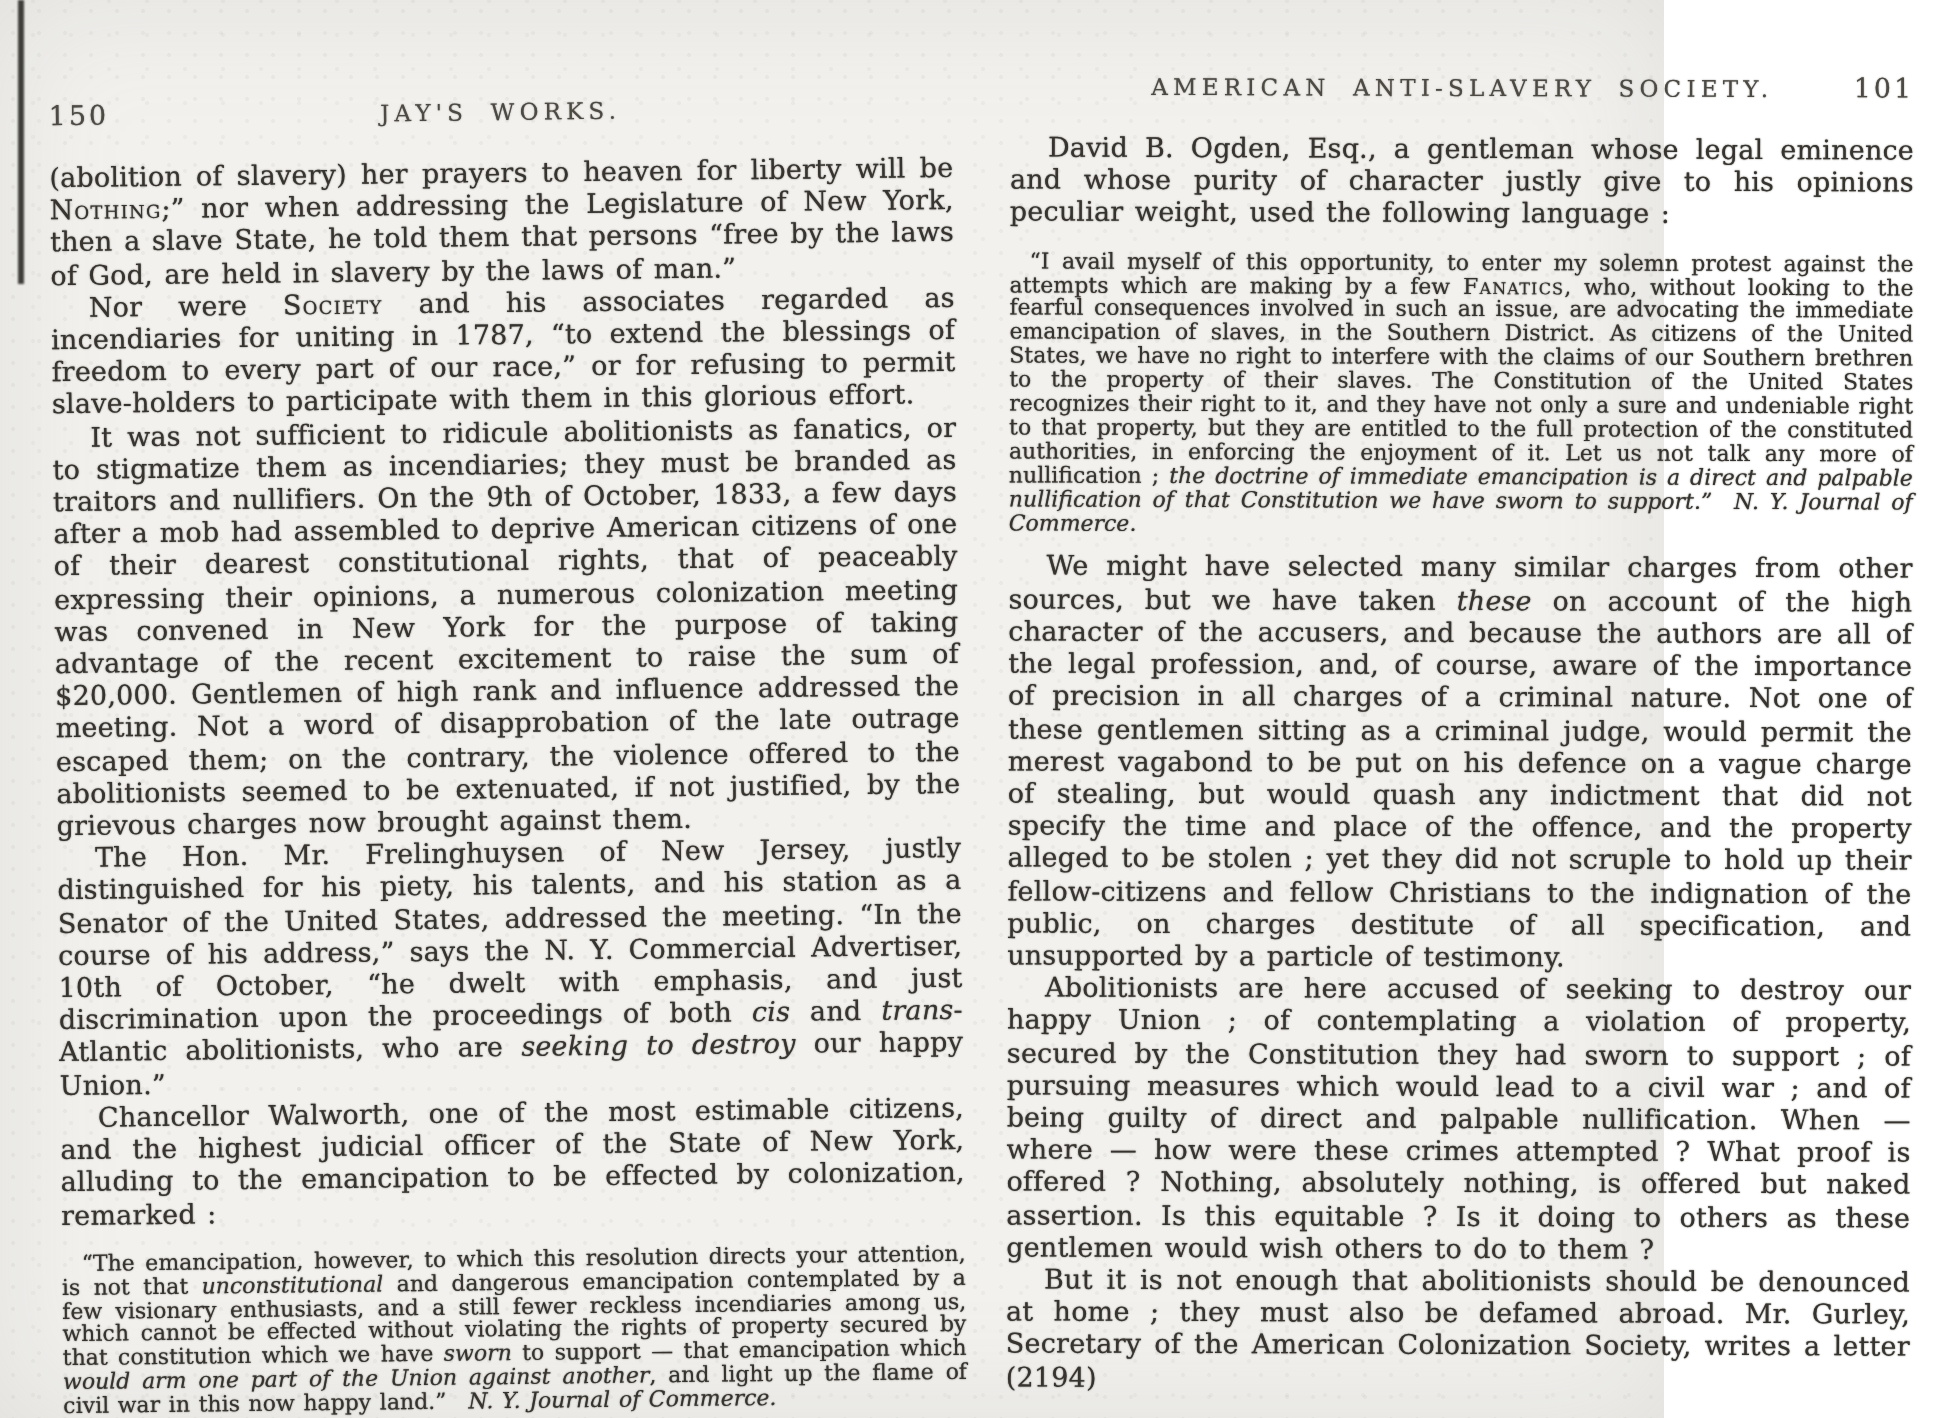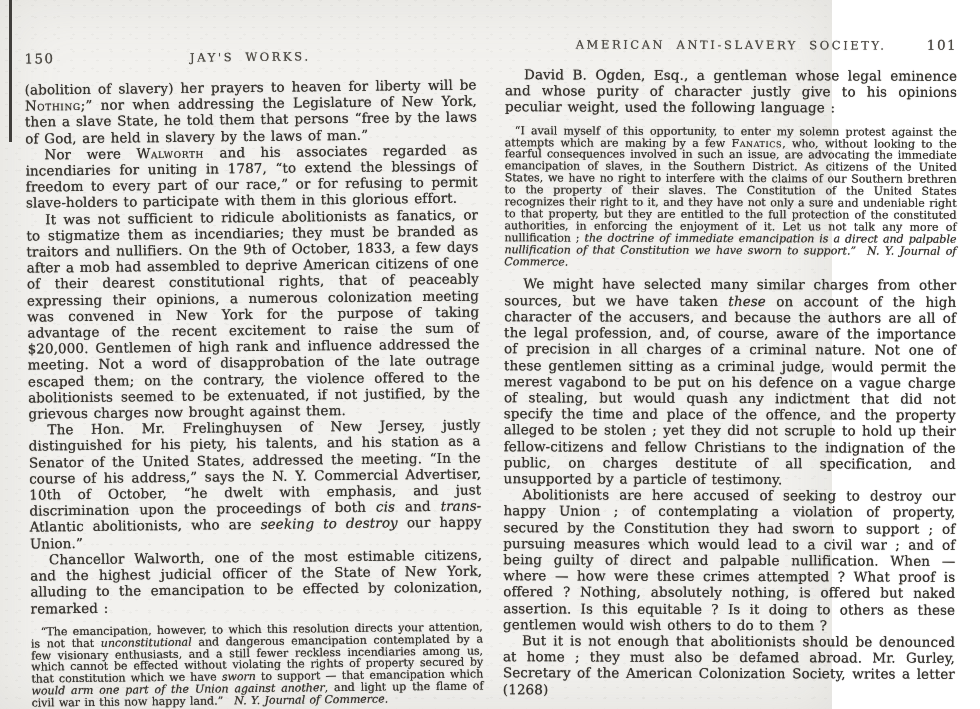--- a/index.html
+++ b/index.html
@@ -59,34 +59,34 @@
 <div class="scan">
   <div class="artifact-line"></div>
 
   <div class="page page-left">
     <div class="page-head">
       <span class="folio folio-left">150</span>
       <span class="running">JAY'S WORKS.</span>
     </div>
     <div class="page-body">
         <p class="body"><span>(abolition of slavery) her prayers to heaven for liberty will be </span><span class="sc">Nothing</span><span>;” nor when addressing the Legislature of New York, then a slave State, he told them that persons “free by the laws of God, are held in slavery by the laws of man.”</span></p>
-        <p class="body indent"><span>Nor were </span><span class="sc">Walworth</span><span> and his associates regarded as incendiaries for uniting in 1787, “to extend the blessings of freedom to every part of our race,” or for refusing to permit slave-holders to participate with them in this glorious effort.</span></p>
+        <p class="body indent"><span>Nor were </span><span class="sc">Society</span><span> and his associates regarded as incendiaries for uniting in 1787, “to extend the blessings of freedom to every part of our race,” or for refusing to permit slave-holders to participate with them in this glorious effort.</span></p>
         <p class="body indent"><span>It was not sufficient to ridicule abolitionists as fanatics, or to stigmatize them as incendiaries; they must be branded as traitors and nullifiers.  On the 9th of October, 1833, a few days after a mob had assembled to deprive American citizens of one of their dearest constitutional rights, that of peaceably expressing their opinions, a numerous colonization meeting was convened in New York for the purpose of taking advantage of the recent excitement to raise the sum of $20,000.  Gentlemen of high rank and influence addressed the meeting.  Not a word of disapprobation of the late outrage escaped them; on the contrary, the violence offered to the abolitionists seemed to be extenuated, if not justified, by the grievous charges now brought against them.</span></p>
         <p class="body indent"><span>The Hon. Mr. Frelinghuysen of New Jersey, justly distinguished for his piety, his talents, and his station as a Senator of the United States, addressed the meeting.  “In the course of his address,” says the N. Y. Commercial Advertiser, 10th of October, “he dwelt with emphasis, and just discrimination upon the proceedings of both </span><span class="it">cis</span><span> and </span><span class="it">trans</span><span>-Atlantic abolitionists, who are </span><span class="it">seeking to destroy</span><span> our happy Union.”</span></p>
         <p class="body indent"><span>Chancellor Walworth, one of the most estimable citizens, and the highest judicial officer of the State of New York, alluding to the emancipation to be effected by colonization, remarked :</span></p>
         <p class="quote"><span>“The emancipation, however, to which this resolution directs your attention, is not that </span><span class="it">unconstitutional</span><span> and dangerous emancipation contemplated by a few visionary enthusiasts, and a still fewer reckless incendiaries among us, which cannot be  effected without violating the rights of property secured by that constitution which we have </span><span class="it">sworn</span><span> to support — that emancipation which </span><span class="it">would arm one part of the Union against another</span><span>, and light up the flame  of civil war in this now happy land.”  </span><span class="it">N. Y. Journal of Commerce.</span></p>
       </div>
   </div>
 
   <div class="page page-right">
     <div class="page-head">
       <span class="running">AMERICAN ANTI-SLAVERY SOCIETY.</span>
       <span class="folio folio-right">101</span>
     </div>
     <div class="page-body">
         <p class="body indent"><span>David B. Ogden, Esq., a gentleman whose legal eminence and whose purity of character justly give to his opinions peculiar weight, used the following language :</span></p>
         <p class="quote"><span>“I avail myself of this opportunity, to enter my solemn protest against the attempts which are making by a few </span><span class="sc">Fanatics</span><span>, who, without looking to the fearful consequences involved in such an  issue, are advocating the immediate emancipation of slaves, in the Southern District.  As citizens of the United States, we have no right to interfere with the claims of our Southern brethren to the property of their slaves.  The Constitution of the United States recognizes their right to it, and they have not only a sure and undeniable right to that property, but they are entitled to the full protection of the constituted authorities, in enforcing the enjoyment of it.  Let us not talk any more of nullification ; </span><span class="it">the doctrine of immediate emancipation is a direct and palpable nullification of that Constitution we have sworn to support.”</span><span>  </span><span class="it">N. Y. Journal of Commerce.</span></p>
         <p class="body indent"><span>We might have selected many similar charges from other sources, but we have taken </span><span class="it">these</span><span> on account of the high character of the accusers, and because the authors are all of the legal profession, and, of course, aware of the importance of precision in all charges of a criminal nature.  Not one of these gentlemen sitting as a criminal judge, would permit the merest vagabond to be put on his defence on a vague charge of stealing, but would quash any indictment that did not specify the time and place of the offence, and the property alleged to be stolen ; yet they did not scruple to hold up their fellow-citizens and fellow Christians to the indignation of the public, on charges destitute of all specification, and unsupported by a particle of testimony.</span></p>
         <p class="body indent"><span>Abolitionists are here accused of seeking to destroy our happy Union ; of contemplating a violation of property, secured by the Constitution they had sworn to support ; of pursuing measures which would lead to a civil war ; and of being guilty of direct and palpable nullification.  When — where — how were these crimes attempted ?  What proof is offered ?  Nothing, absolutely nothing, is offered but naked assertion.  Is this equitable ?  Is it doing to others as these gentlemen would wish others to do to them ?</span></p>
-        <p class="body indent"><span>But it is not enough that abolitionists should be denounced at home ; they must also be defamed abroad.  Mr. Gurley, Secretary of the American Colonization Society, writes a letter (1268)</span></p>
+        <p class="body indent"><span>But it is not enough that abolitionists should be denounced at home ; they must also be defamed abroad.  Mr. Gurley, Secretary of the American Colonization Society, writes a letter (2194)</span></p>
       </div>
   </div>
 </div>
 
 </body></html>

